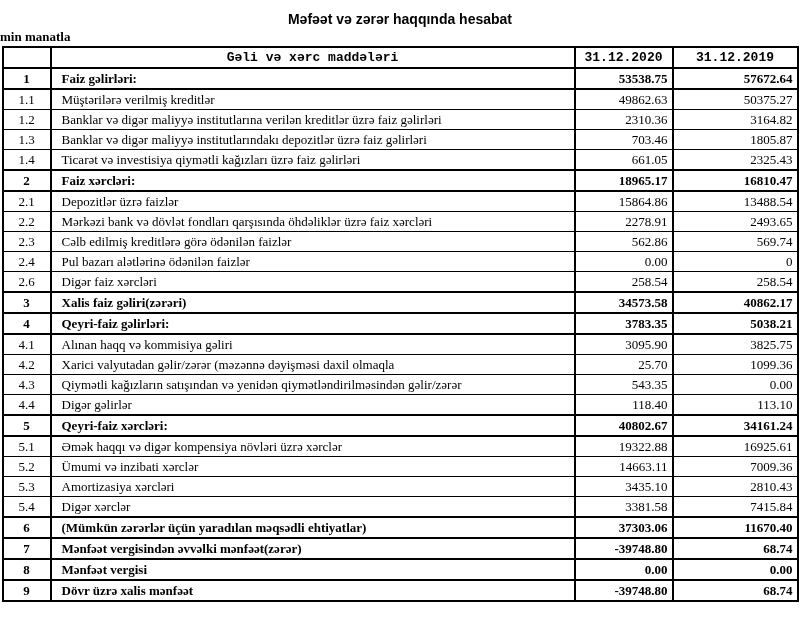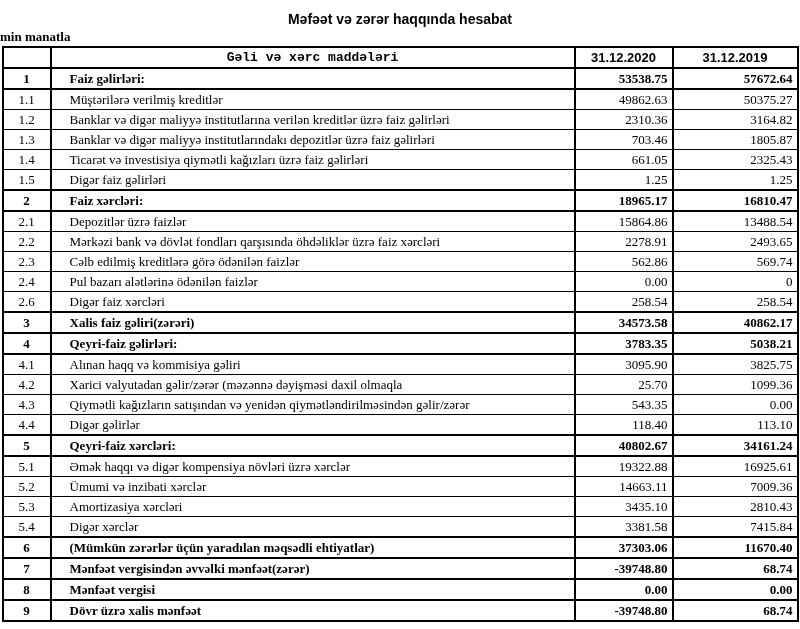--- a/index.html
+++ b/index.html
@@ -53,25 +53,25 @@
   .report thead th {
     border-bottom-width: 2px;
     font-weight: bold;
     text-align: center;
   }
   .report thead th.items-head {
     font-family: Liberation Mono, monospace;
     font-size: 13px;
   }
   .report thead th.date-head {
-    font-family: Liberation Sans, sans-serif;
+    font-family: Liberation Mono, monospace;
     border-radius: 7px;
   }
   td.cell-no   { text-align: center; }
-  td.cell-lbl  { text-align: left; padding-left: 18px; }
+  td.cell-lbl  { text-align: left; padding-left: 10px; }
   td.cell-val  { text-align: right; padding-left: 36px; }
   tr.section td {
     font-weight: bold;
     border-top-width: 2px;
     border-bottom-width: 2px;
   }
 </style>
 </head>
 <body>
 
@@ -118,26 +118,20 @@
           <td class="cell-lbl">Banklar və digər maliyyə institutlarındakı depozitlər üzrə faiz gəlirləri</td>
           <td class="cell-val">703.46</td>
           <td class="cell-val">1805.87</td>
         </tr>
         <tr>
           <td class="cell-no">1.4</td>
           <td class="cell-lbl">Ticarət və investisiya qiymətli kağızları üzrə faiz gəlirləri</td>
           <td class="cell-val">661.05</td>
           <td class="cell-val">2325.43</td>
         </tr>
-        <tr>
-          <td class="cell-no">1.5</td>
-          <td class="cell-lbl">Digər faiz gəlirləri</td>
-          <td class="cell-val">1.25</td>
-          <td class="cell-val">1.25</td>
-        </tr>
         <tr class="section">
           <td class="cell-no">2</td>
           <td class="cell-lbl">Faiz xərcləri:</td>
           <td class="cell-val">18965.17</td>
           <td class="cell-val">16810.47</td>
         </tr>
         <tr>
           <td class="cell-no">2.1</td>
           <td class="cell-lbl">Depozitlər üzrə faizlər</td>
           <td class="cell-val">15864.86</td>

